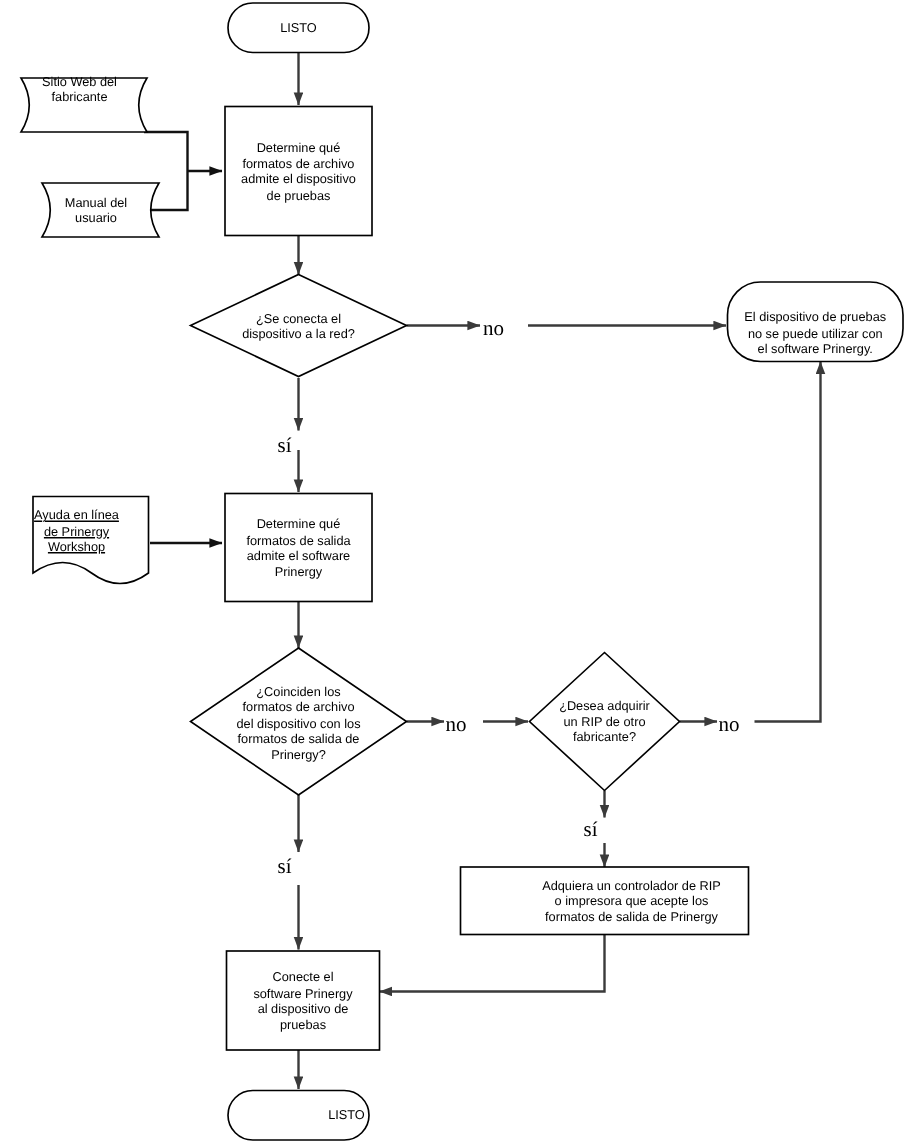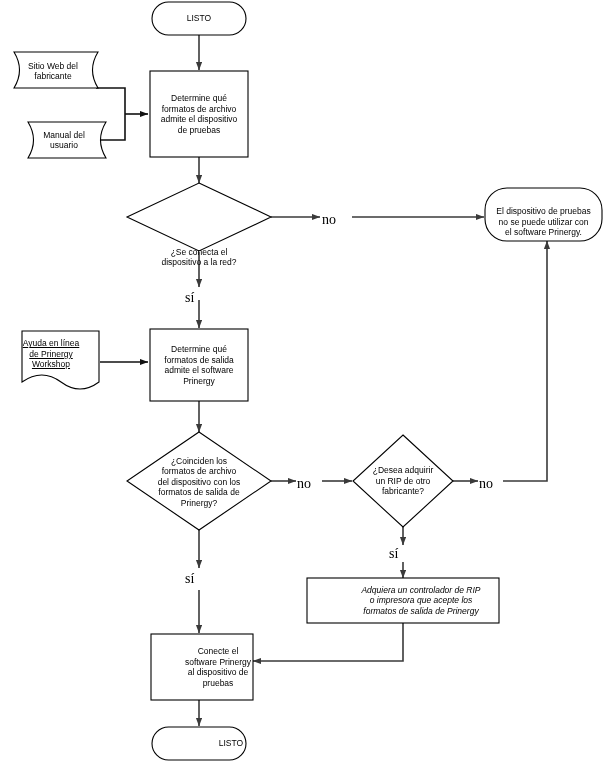--- a/index.html
+++ b/index.html
@@ -107,32 +107,32 @@
     <rect x="307" y="578" width="192" height="45"></rect>
 
     <rect x="151" y="634" width="102" height="66"></rect>
 
     <rect x="152" y="727" width="94" height="33" rx="16.5" ry="16.5"></rect>
   </g>
 </svg>
 
 <div class="node-label" style="left:152px;top:2px;width:94px;height:33px;">LISTO</div>
 
-<div class="node-label" style="left:16px;top:53px;width:74px;height:36px;">Sitio Web del
+<div class="node-label" style="left:16px;top:41px;width:74px;height:36px;">Sitio Web del
 fabricante</div>
 
 <div class="node-label" style="left:30px;top:122px;width:68px;height:36px;">Manual del
 usuario</div>
 
 <div class="node-label" style="left:150px;top:71px;width:98px;height:86px;">Determine qué
 formatos de archivo
 admite el dispositivo
 de pruebas</div>
 
-<div class="node-label" style="left:133px;top:200px;width:132px;height:34px;margin-top:40px;">¿Se conecta el
+<div class="node-label" style="left:133px;top:200px;width:132px;height:34px;">¿Se conecta el
 dispositivo a la red?</div>
 
 <div class="node-label" style="left:486px;top:188px;width:115px;height:68px;">El dispositivo de pruebas
 no se puede utilizar con
 el software Prinergy.</div>
 
 <div class="node-label" style="left:22px;top:334px;width:58px;height:40px;text-decoration:underline;">Ayuda en línea
 de Prinergy
 Workshop</div>
 
@@ -144,25 +144,25 @@
 <div class="node-label" style="left:131px;top:454px;width:136px;height:56px;">¿Coinciden los
 formatos de archivo
 del dispositivo con los
 formatos de salida de
 Prinergy?</div>
 
 <div class="node-label" style="left:355px;top:464px;width:96px;height:34px;">¿Desea adquirir
 un RIP de otro
 fabricante?</div>
 
-<div class="node-label" style="left:307px;top:578px;width:228px;height:45px;font-style:italic;">Adquiera un controlador de RIP
+<div class="node-label" style="left:307px;top:578px;width:228px;height:45px;">Adquiera un controlador de RIP
 o impresora que acepte los
 formatos de salida de Prinergy</div>
 
-<div class="node-label" style="left:151px;top:634px;width:102px;height:66px;padding-left:16px;">Conecte el
+<div class="node-label" style="left:151px;top:634px;width:102px;height:66px;">Conecte el
 software Prinergy
 al dispositivo de
 pruebas</div>
 
 <div class="node-label" style="left:152px;top:727px;width:94px;height:33px;margin-left:32px;">LISTO</div>
 
 <div class="edge-label" style="left:322px;top:212px;width:28px;">no</div>
 
 <div class="edge-label" style="left:185px;top:290px;width:28px;">sí</div>
 

